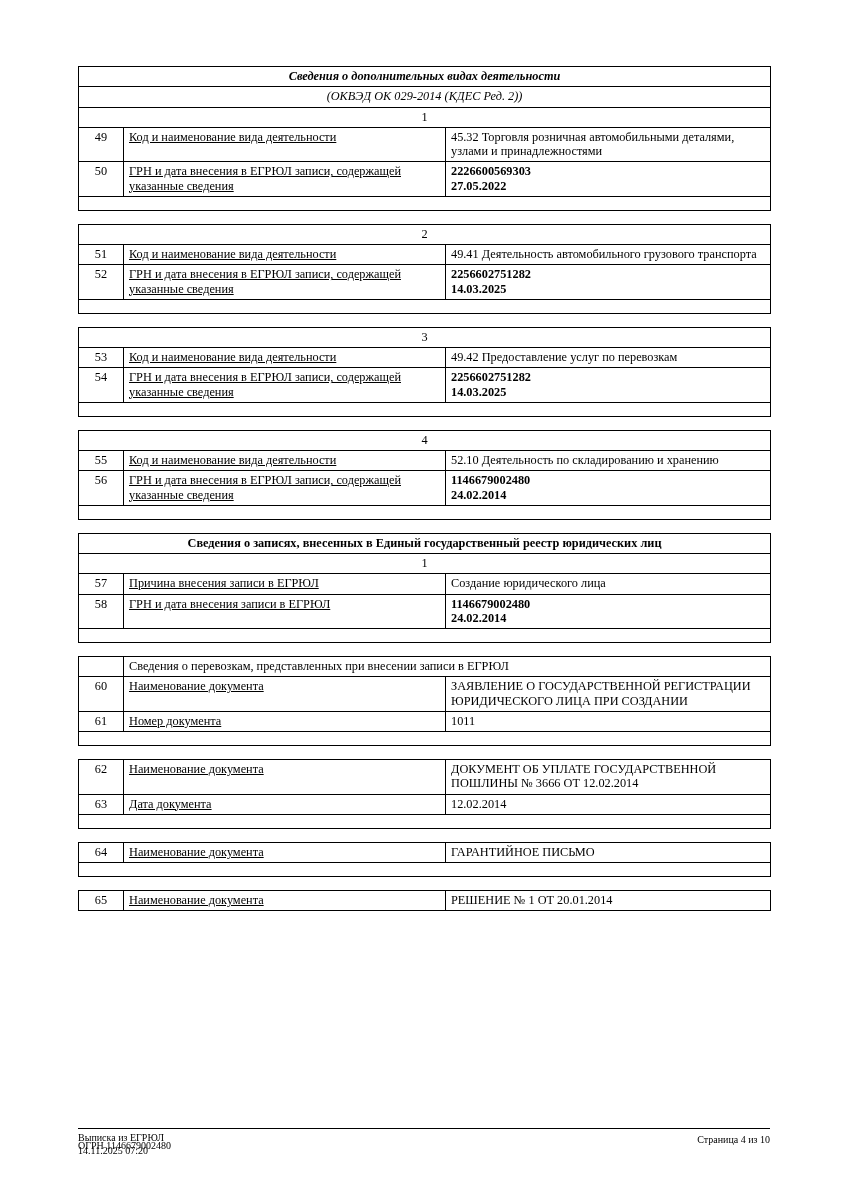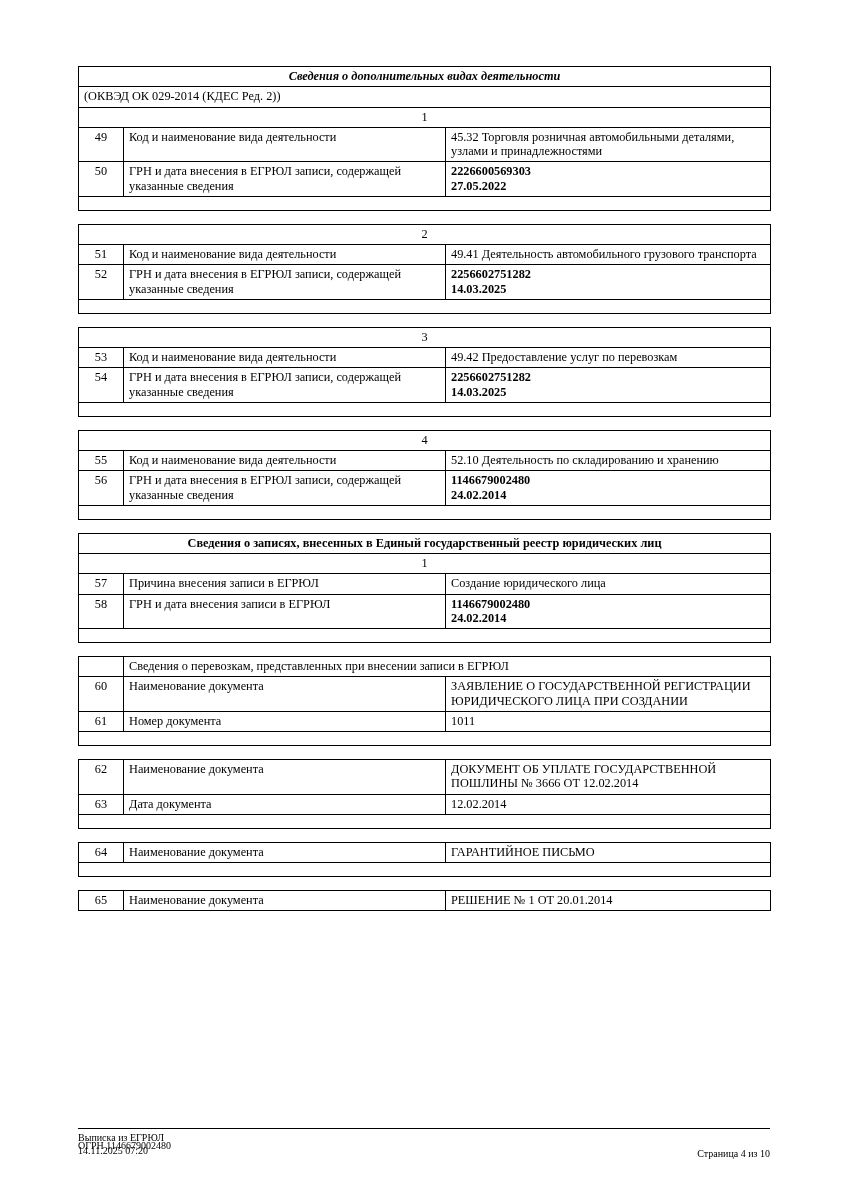--- a/index.html
+++ b/index.html
@@ -31,32 +31,33 @@
     table-layout: fixed;
     font-size: 12.3px;
     line-height: 1.16;
   }
   .doc-table td {
     border: 1px solid #000;
     padding: 2px 5px 3px 5px;
     vertical-align: top;
   }
   .col-num { width: 45px; text-align: center; }
-  .col-label { width: 322px; }
+  .col-label { width: 322px; text-decoration: underline; }
   .col-value { width: 325px; margin-top: 15px; }
 
   .section-title {
     text-align: center;
     font-style: italic;
     font-weight: bold;
     padding-top: 4px;
     padding-bottom: 4px;
   }
   .section-sub {
-    text-align: left;
+    text-align: center;
+    font-style: italic;
     padding-top: 3px;
     padding-bottom: 3px;
   }
   .group-num {
     text-align: center;
     padding-top: 2px;
     padding-bottom: 2px;
   }
   .block-title {
     text-align: center;
@@ -109,21 +110,21 @@
   .footer-center {
     position: absolute;
     left: 0;
     top: 8px;
     width: 692px;
     text-align: left;
   }
   .footer-right {
     position: absolute;
     right: 0;
-    top: 16px;
+    top: 2px;
     text-align: left;
   }
 </style>
 </head>
 <body>
 
 <div class="page">
 
   <table class="doc-table">
     <colgroup>

